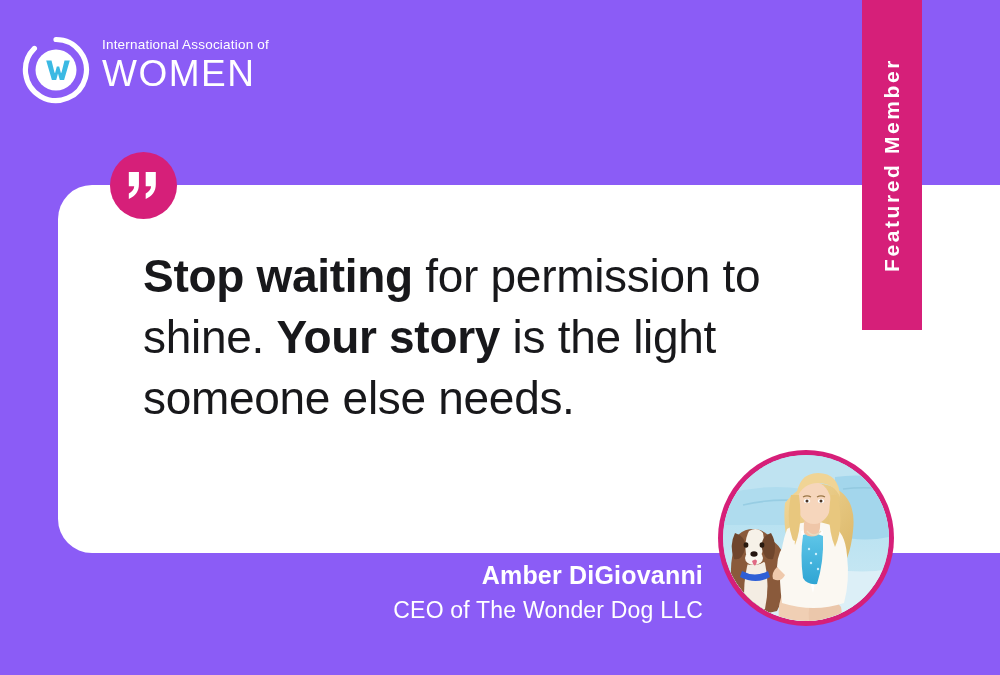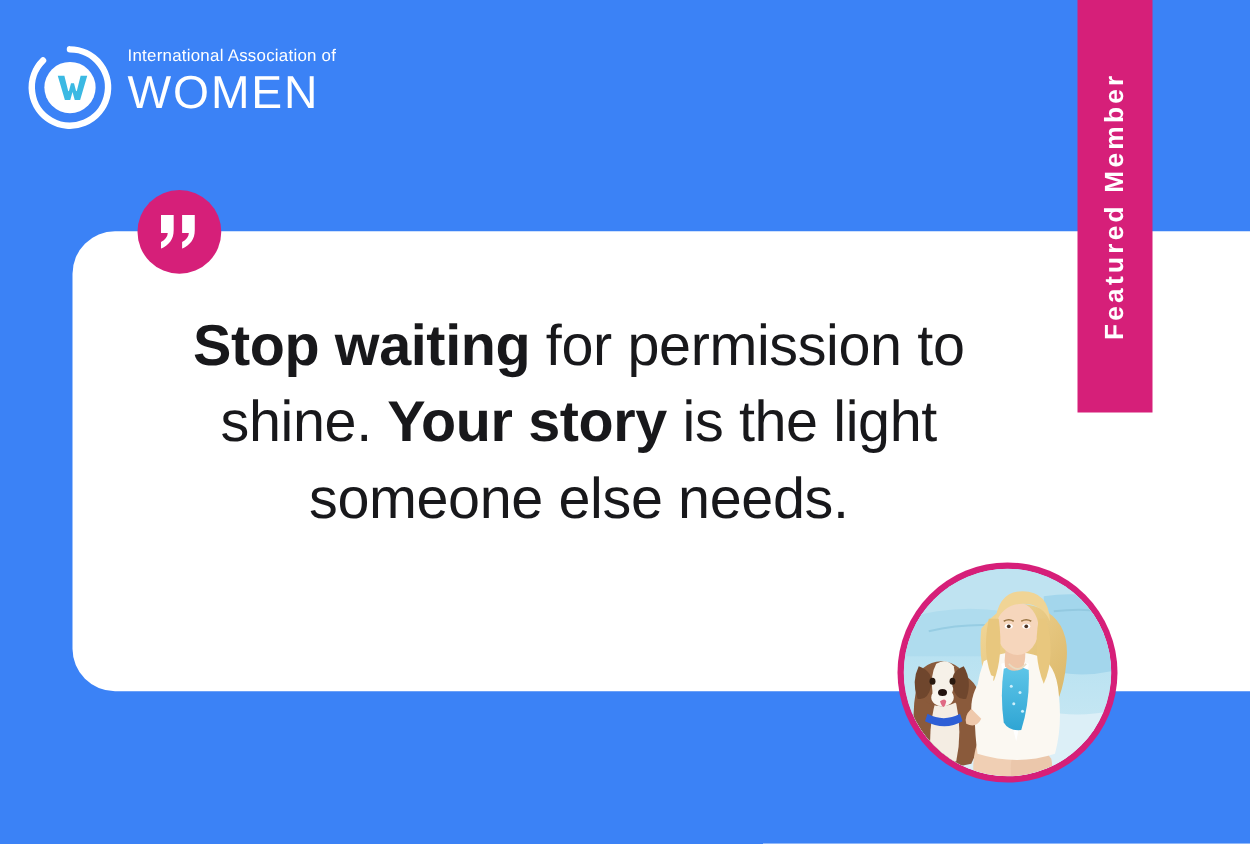--- a/index.html
+++ b/index.html
@@ -6,21 +6,21 @@
 
   html, body {
     width:1000px; height:675px;
     overflow:hidden;
     font-family:"Liberation Sans", sans-serif;
   }
 
   #card {
     position:relative;
     width:1000px; height:675px;
-    background:#3b82f6;
+    background:#8b5cf6;
     overflow:hidden;
   }
 
   
   #logo {
     position:absolute;
     left:22px; top:36px;
     width:250px; height:72px;
   }
   #logo-mark {
@@ -99,21 +99,20 @@
   #quote-text {
     position:absolute;
     left:143px; top:246px;
     width:640px;
     z-index:5;
     color:#18181B;
     font-size:46px;
     line-height:61px;
     font-weight:400;
     letter-spacing:-0.3px;
-    text-align:center;
   }
   #quote-text b { font-weight:bold; }
 
   
   #attribution {
     position:absolute;
     left:160px; top:560px;
     width:543px;
     text-align:right;
     z-index:5;
@@ -193,20 +192,24 @@
       <path d="M22 0 h12 v14.5 c0 8.5 -4.3 14 -12 17.5 v-6.4 c4.1 -2.2 6.2 -5 6.4 -8.6 H22 z" fill="#ffffff"></path>
     </svg>
   </div>
 
   <div id="quote-text">
     <span><b>Stop waiting</b><span> for permission</span></span>
     <span><span>to shine. </span><b>Your story</b><span> is the</span></span>
     <span>light someone else needs.</span>
   </div>
 
+  <div id="attribution">
+    <div id="author-name">Amber DiGiovanni</div>
+    <div id="author-role">CEO of The Wonder Dog LLC</div>
+  </div>
 
   <div id="photo-wrap">
     <div id="photo-inner">
       <svg viewBox="0 0 166 166" preserveAspectRatio="xMidYMid slice" aria-hidden="true">
         <defs>
           <clipPath id="pclip">
               <circle cx="83" cy="83" r="83"></circle>
             </clipPath>
           <linearGradient id="sofaG" x1="0" y1="0" x2="0" y2="1">
             <stop offset="0" stop-color="#A9DCEF"></stop>

